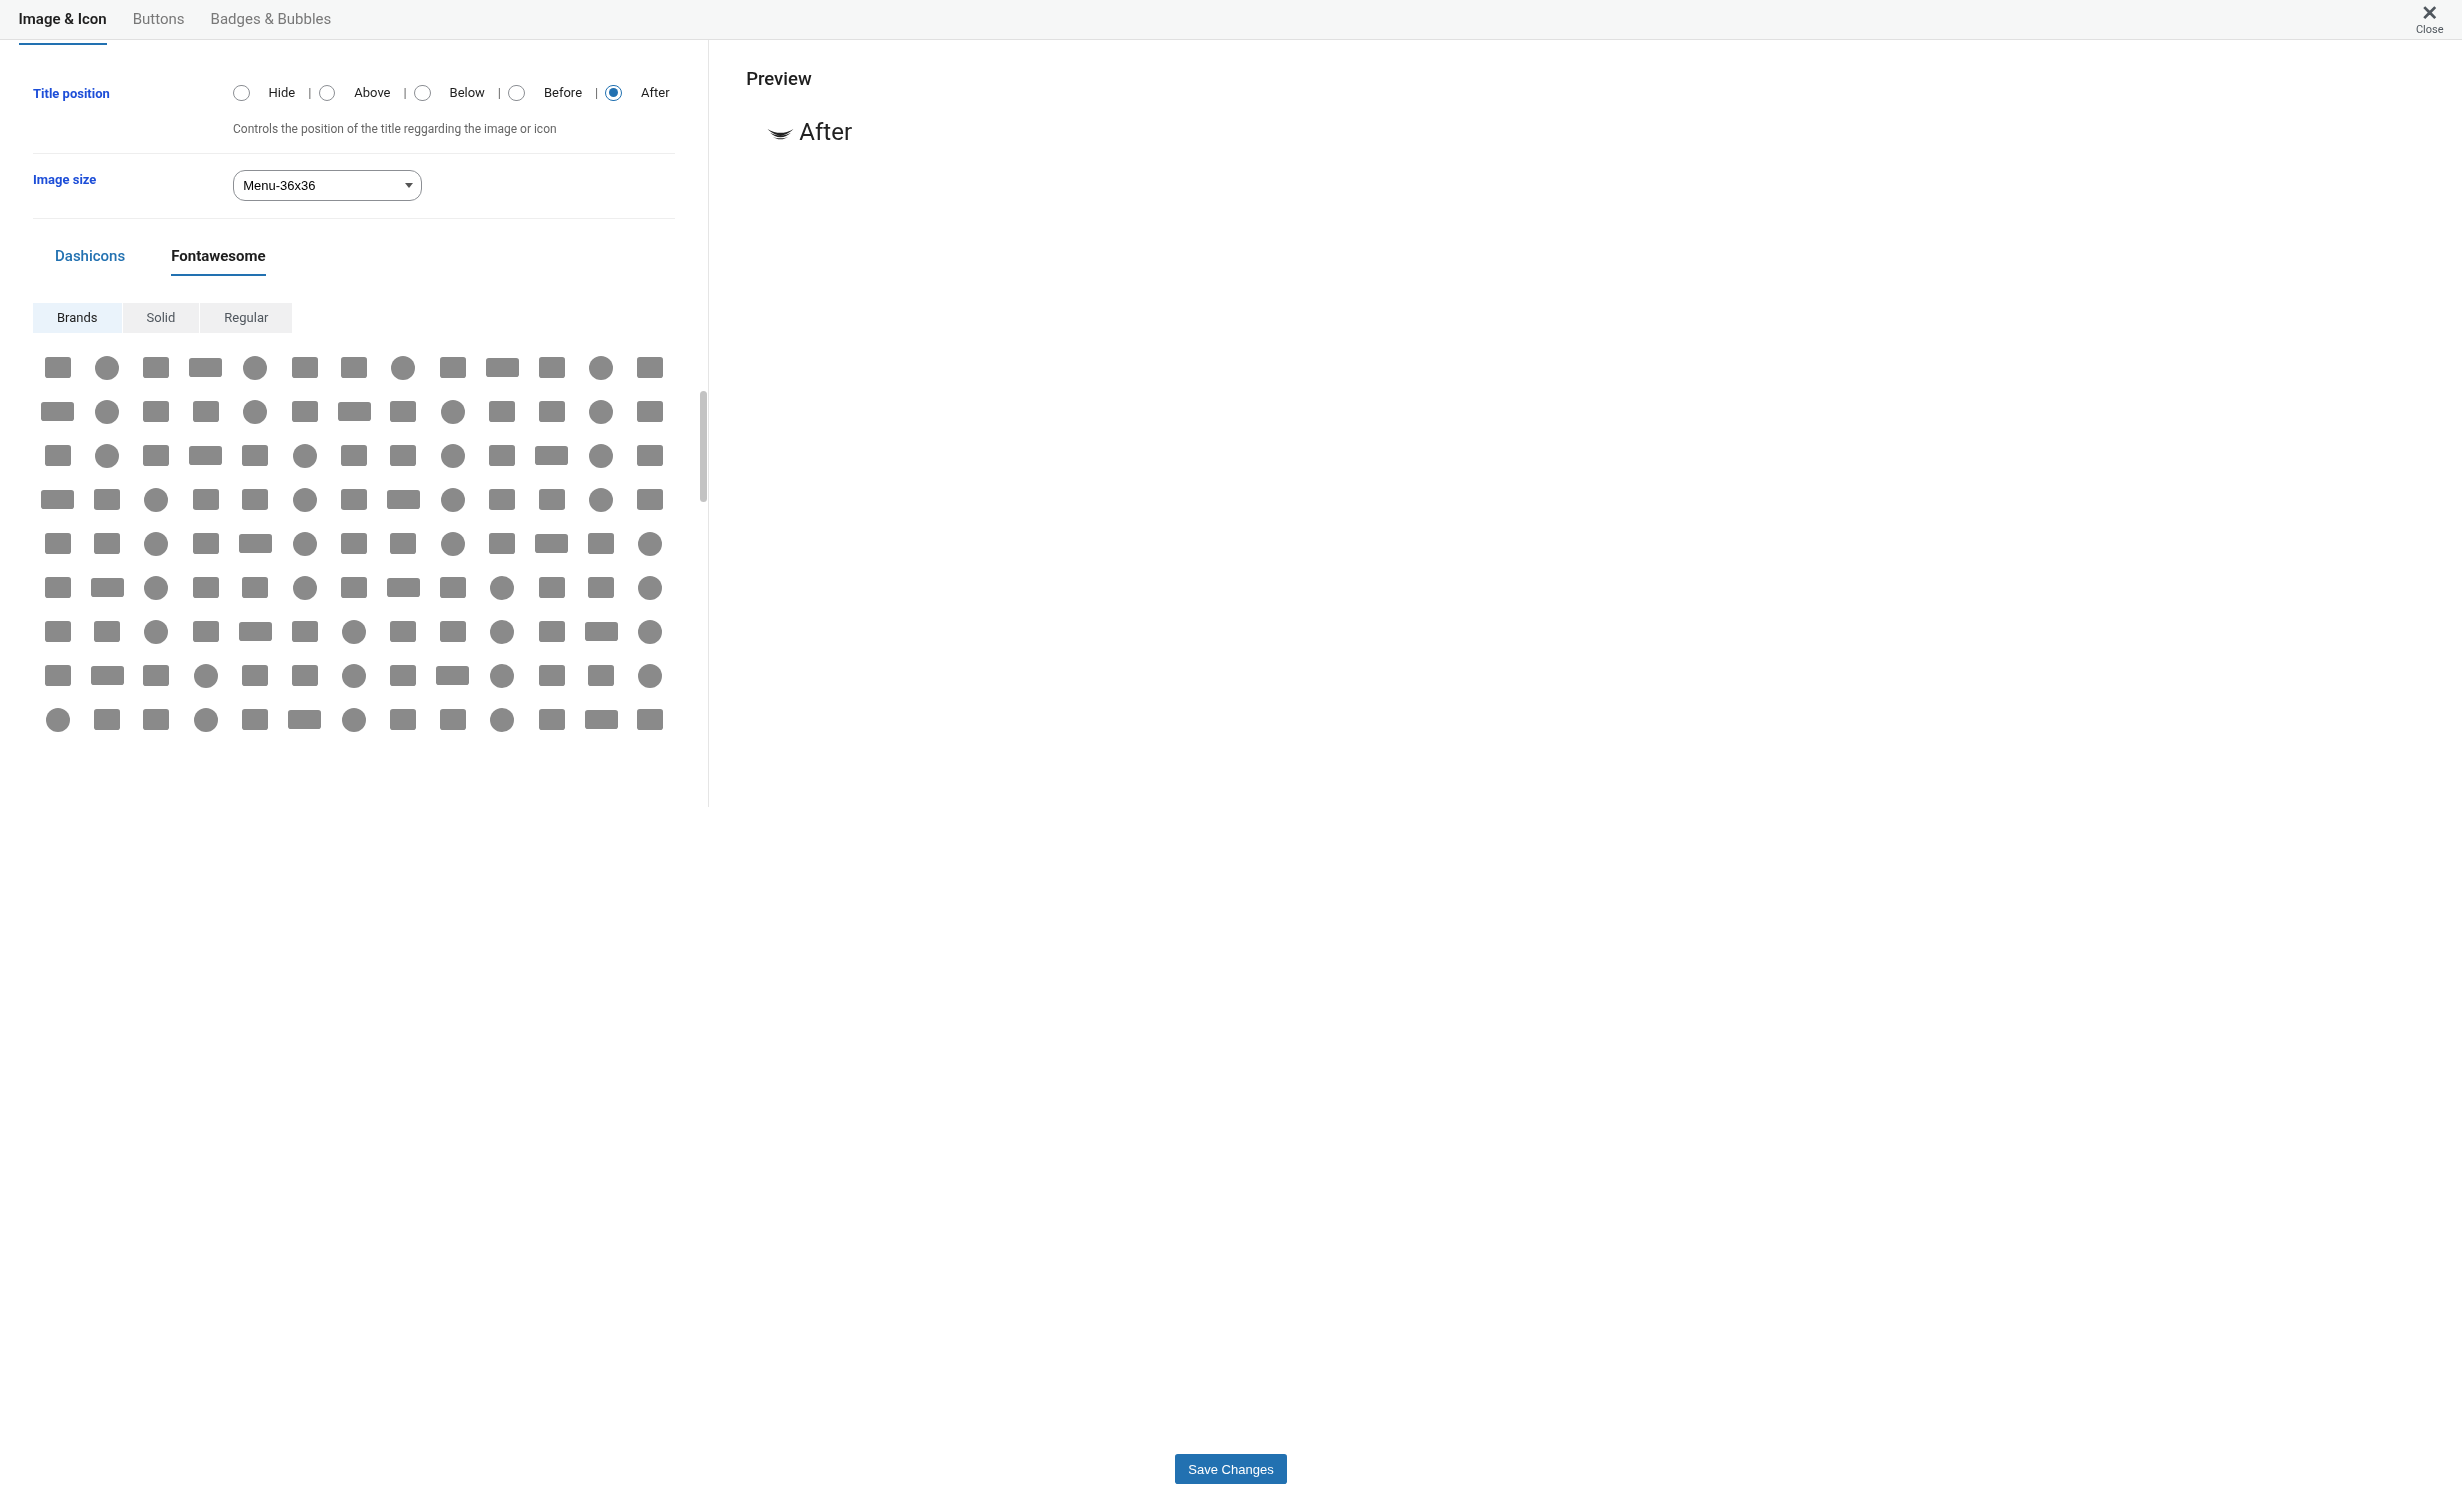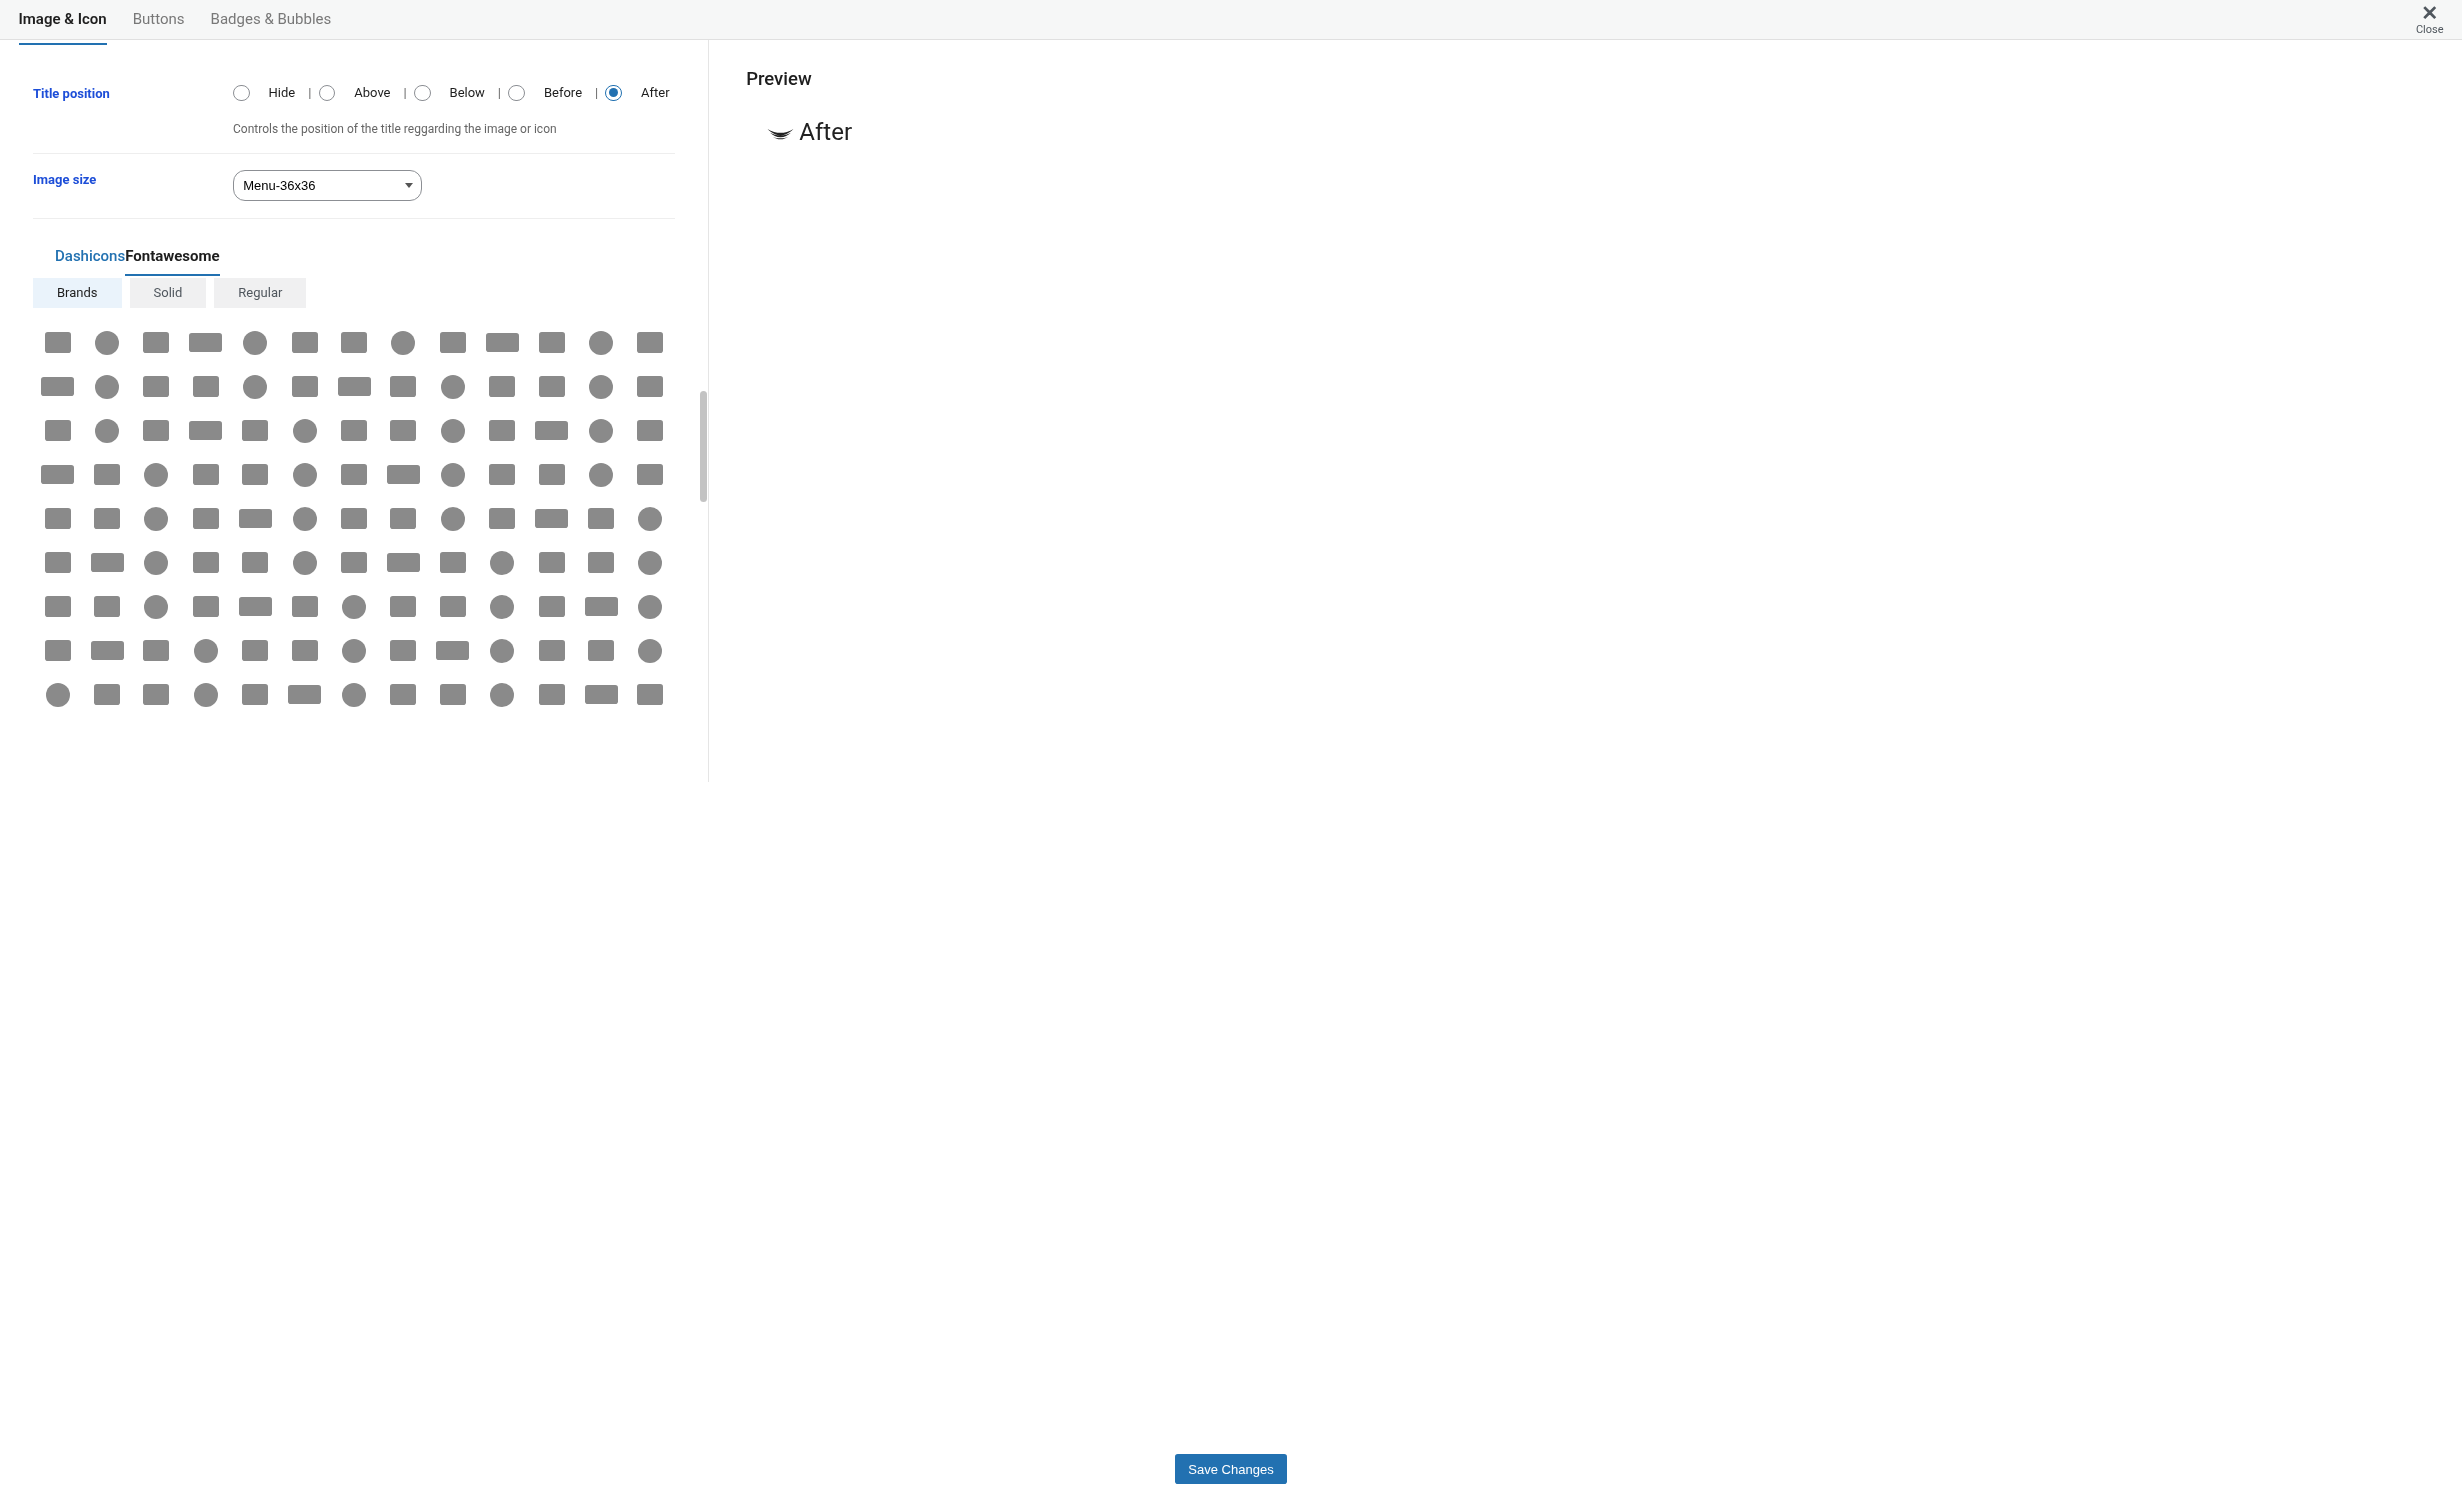--- a/index.html
+++ b/index.html
@@ -23,24 +23,24 @@
 .radios{display:flex;flex-wrap:wrap;align-items:center;gap:3.7px}
 .radio-item{display:flex;align-items:flex-start;gap:19px;margin-right:5.5px}
 .radio{width:16.6px;height:16.6px;border:1.4px solid #8c8f94;border-radius:50%;display:inline-flex;align-items:center;justify-content:center;background:#fff;cursor:pointer}
 .radio.sel{border-color:#2271b1}
 .radio.sel::after{content:"";width:9.2px;height:9.2px;border-radius:50%;background:#2271b1}
 .sep{color:#666;margin:0 3.7px}
 .hint{color:#666;font-size:12px;margin-top:21px}
 .select{width:189px;height:31px;border:0.9px solid #8c8f94;border-radius:12px;padding:0 28px 0 9.2px;background:#fff;font-size:13px;appearance:none;position:relative}
 .select-wrap{position:relative;display:inline-block}
 .select-wrap::after{content:"";position:absolute;right:9.2px;top:13px;width:0;height:0;border-left:4.6px solid transparent;border-right:4.6px solid transparent;border-top:5.5px solid #555;pointer-events:none}
-.iconset-tabs{display:flex;margin-top:18.5px;padding-left:22px}
+.iconset-tabs{display:flex;gap:46px;margin-top:18.5px;padding-left:22px}
 .iconset-tab{padding:9.2px 0;font-size:15px;color:#2271b1;cursor:pointer;border-bottom:2.8px solid transparent;font-weight:500}
 .iconset-tab.active{color:#1e1e1e;font-weight:700;border-bottom:2.8px solid #2271b1}
-.subtabs{display:flex;gap:8px;margin-top:2px}
+.subtabs{display:flex;gap:1px;margin-top:27px}
 .subtab{padding:7.4px 24px;background:#f0f0f1;color:#50575e;font-size:13px;cursor:pointer}
 .subtab.active{background:#eaf3fb;color:#1e1e1e}
 .icon-grid{display:grid;grid-template-columns:repeat(13,1fr);gap:0;margin-top:13px;max-width:869px}
 .icon-cell{height:44px;display:flex;align-items:center;justify-content:center;cursor:pointer;color:#8a8a8a}
 .ph{width:26px;height:20.3px;background:#8a8a8a;border-radius:2.8px}
 .ph.circ{border-radius:50%;width:24px;height:24px}
 .ph.wide{width:33px;height:18.5px}
 .footer{position:fixed;bottom:0;right:0;left:0;display:flex;justify-content:center;padding:11px 33px;background:#fff}
 .save-btn{background:#2271b1;color:#fff;border:none;padding:7.4px 13px;font-size:13px;border-radius:2.8px;cursor:pointer}
 .scroll-thumb{position:absolute;right:1.8px;top:351px;width:7.4px;height:111px;background:#c3c3c3;border-radius:3.7px}

